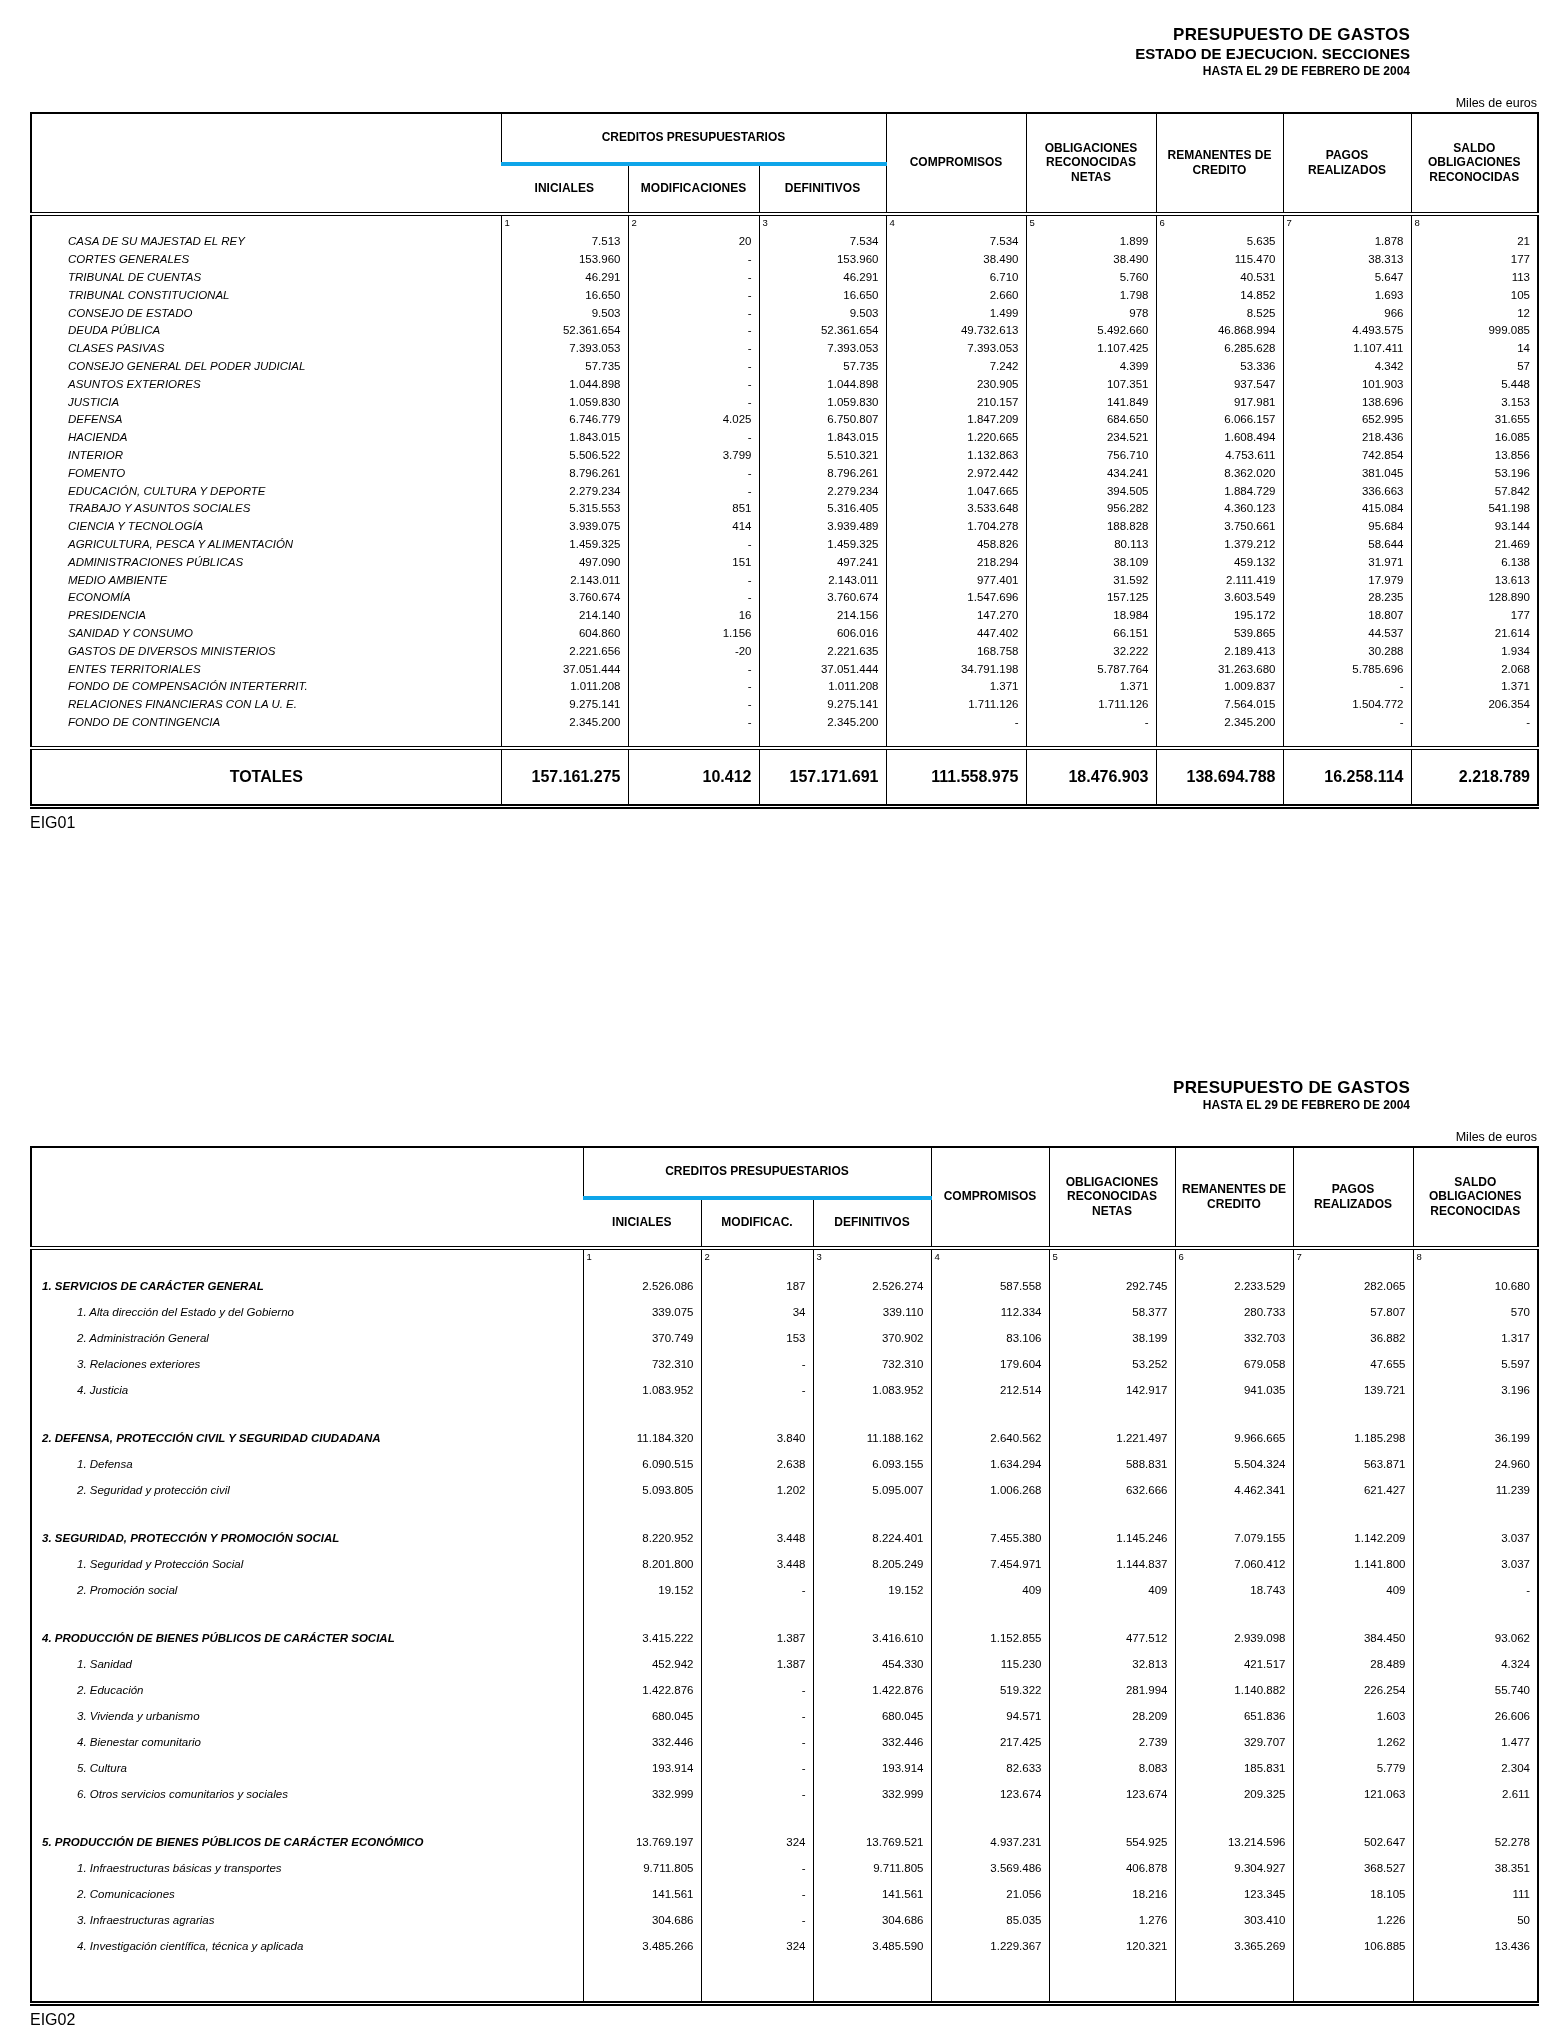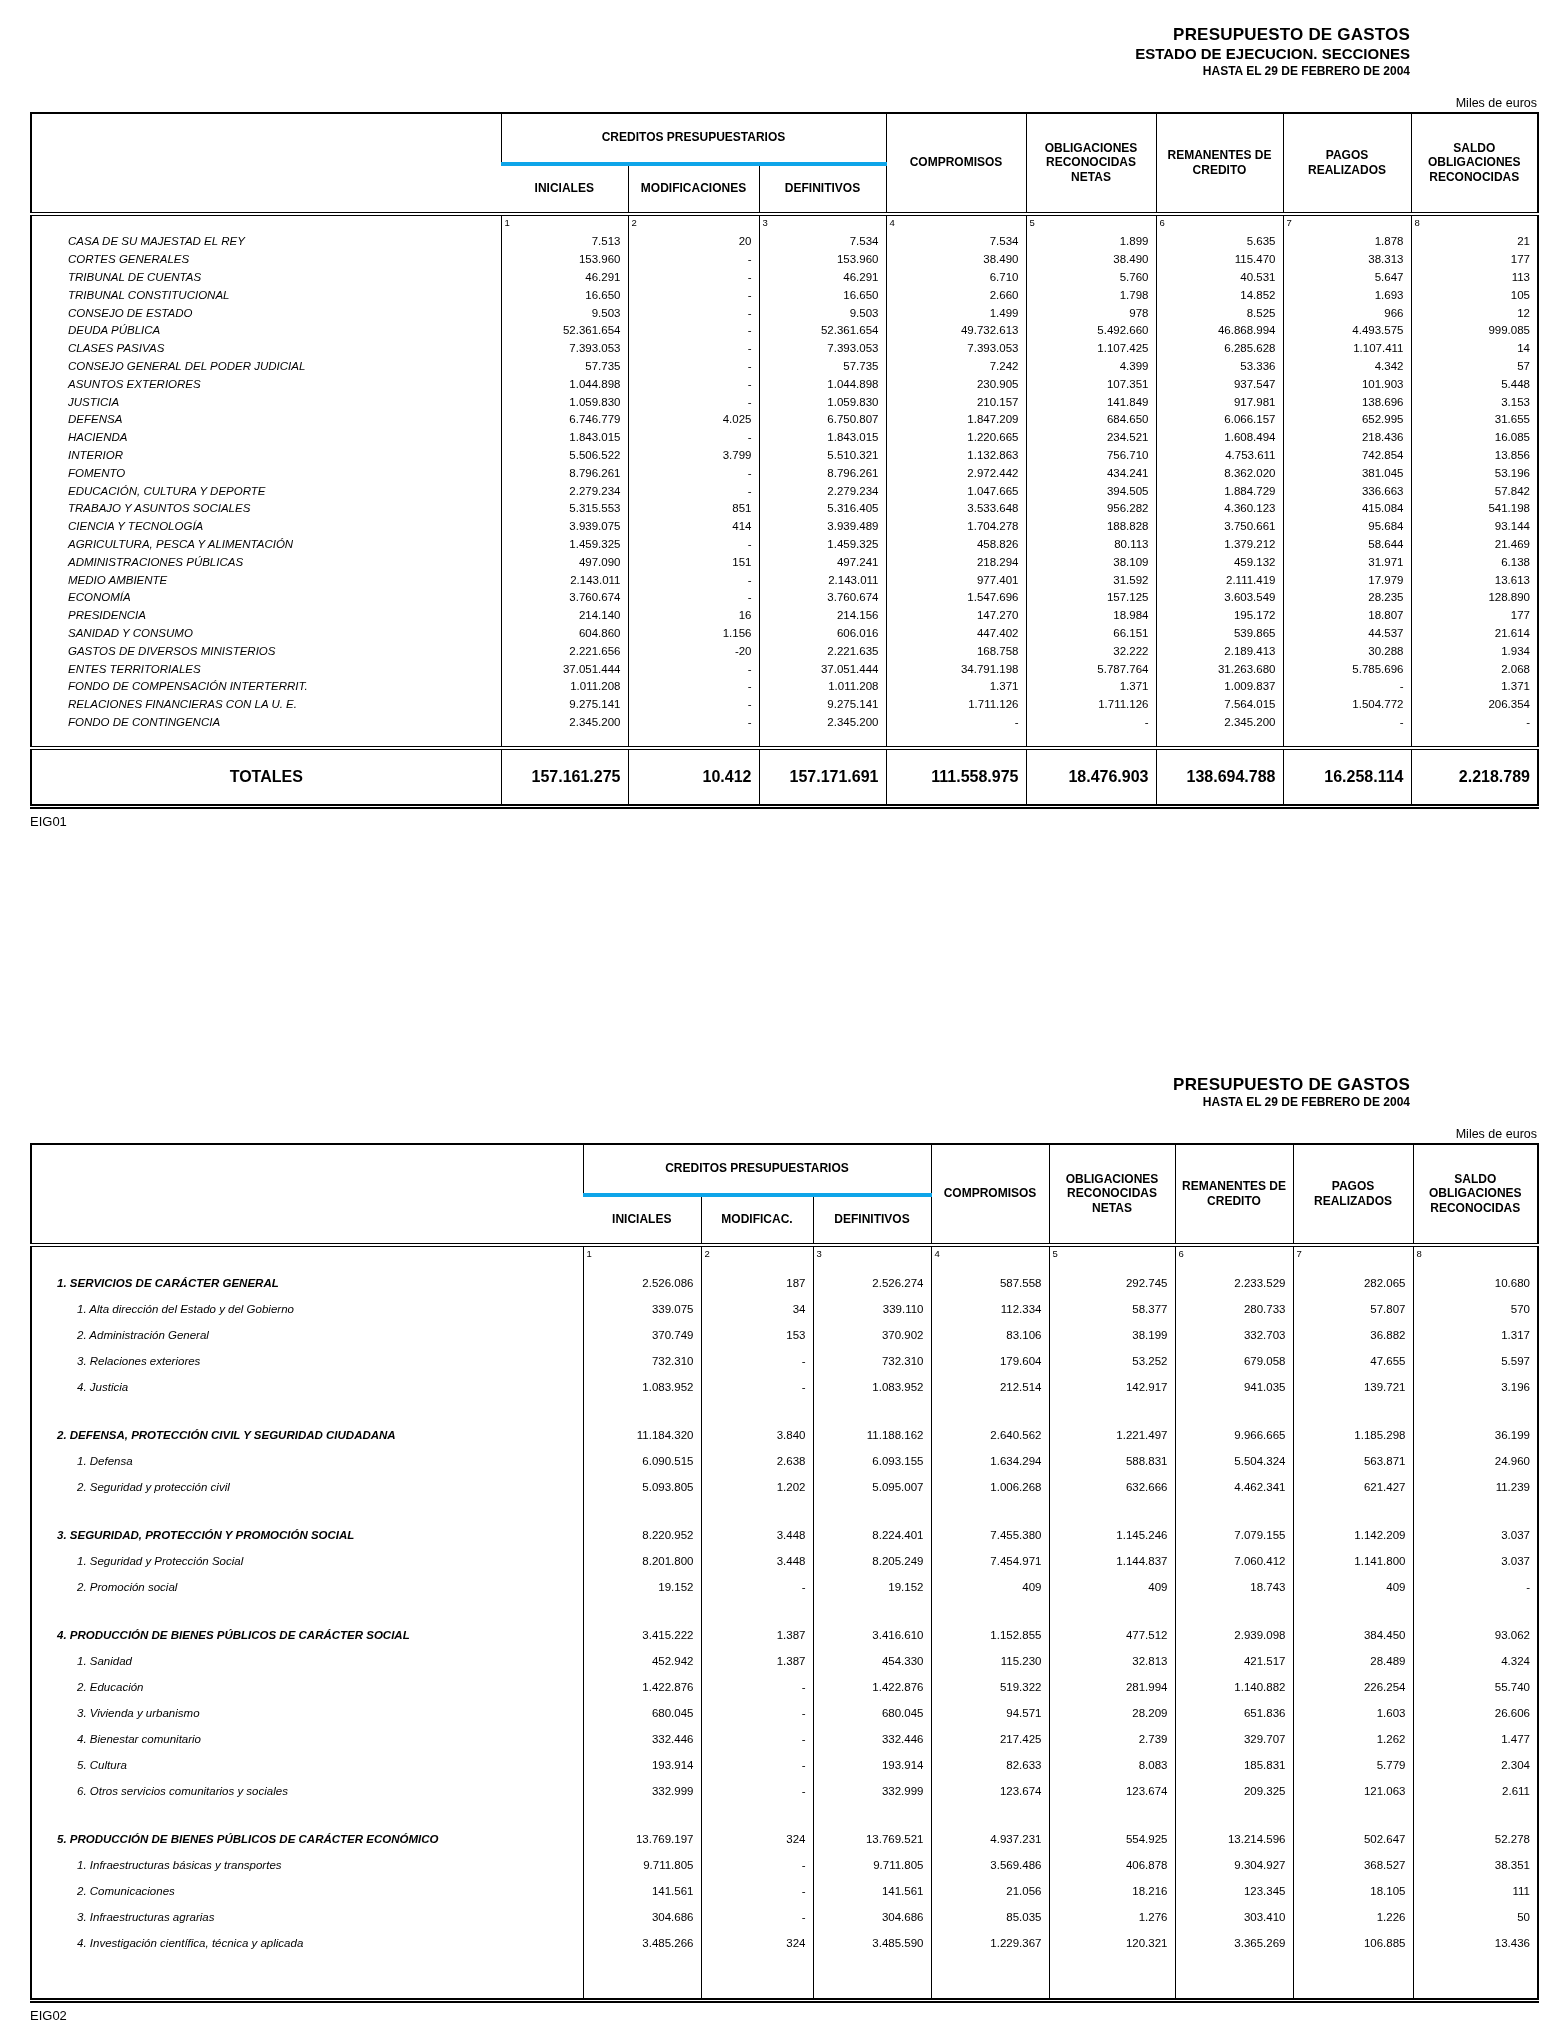--- a/index.html
+++ b/index.html
@@ -19,29 +19,29 @@
   .budget tr.subrow th{height:42px;}
   .budget tr.strip td{border-top:4px double #000;font-size:9.5px;text-align:left;vertical-align:top;
     padding:1px 0 0 3px;font-weight:normal;}
   .t1 tr.strip td{height:16px;}
   .t2 tr.strip td{height:22px;}
   .budget td.lbl{text-align:left;white-space:nowrap;font-style:italic;}
   .budget td.num{text-align:right;padding-right:7px;white-space:nowrap;}
   .t1 tbody.rows td{height:17.8px;font-size:11.5px;}
   .t1 td.lbl{padding-left:36px;}
   .t2 tbody.rows td{height:26px;font-size:11.5px;}
-  .t2 td.lbl{padding-left:25px;font-size:12px;}
+  .t2 td.lbl{padding-left:10px;font-size:12px;}
   .t2 td.lbl.ind{padding-left:45px;}
   .t2 td.lbl.b{font-weight:bold;}
   .budget tr.gap-row td{height:22px;}
   .budget tr.pre-total td{height:15px;}
   .budget tr.totals td{border-top:4px double #000;font-weight:bold;font-size:16px;height:54px;vertical-align:middle;}
   .budget tr.totals td.lbl-total{text-align:center;padding-left:0;}
   .budget tr.end-spacer td{height:42px;}
-  .fig-id{margin:5px 0 0 30px;font-size:13px;}
+  .fig-id{margin:5px 0 0 30px;font-size:16px;}
   .section2{margin-top:245px;}
 </style>
 </head>
 <body>
 
 <div class="page">
 
   <div class="sec-title">
     <div class="t1l">PRESUPUESTO DE GASTOS</div>
     <div class="t2l">ESTADO DE EJECUCION. SECCIONES</div>

